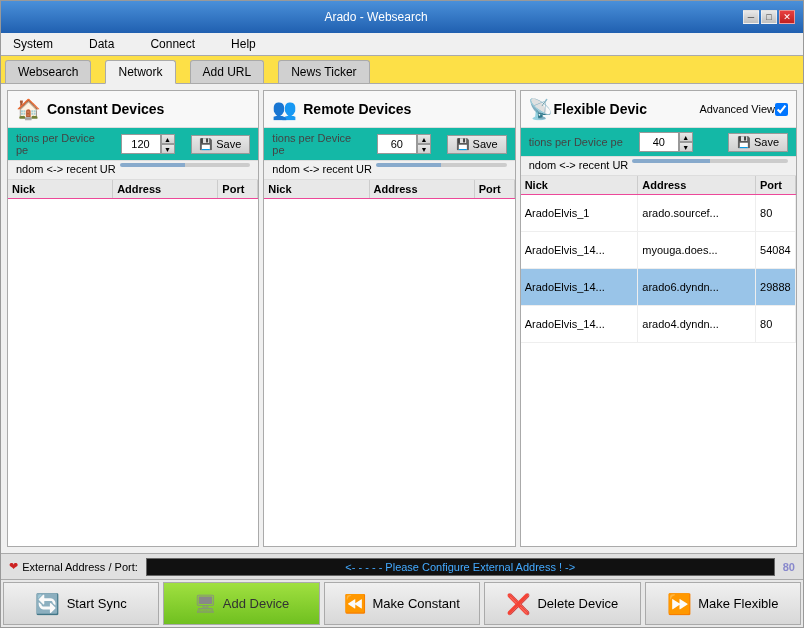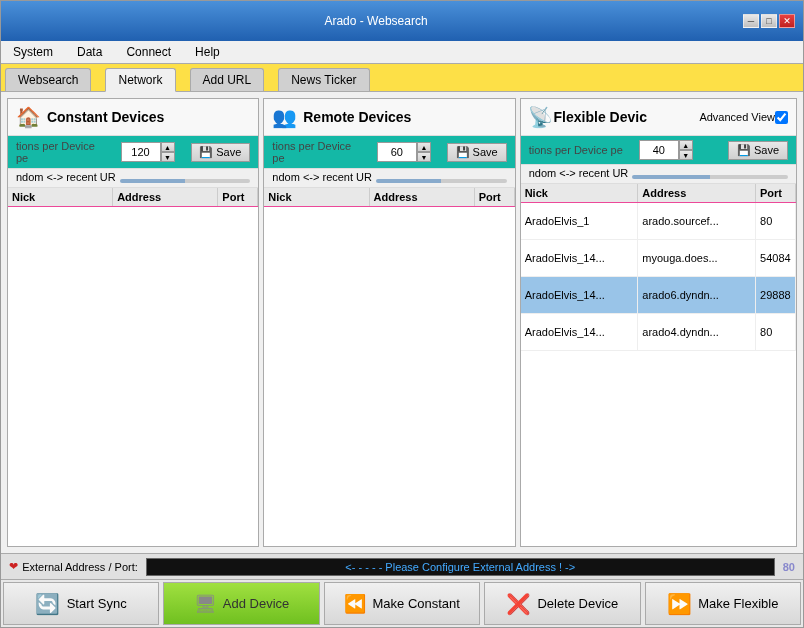--- a/index.html
+++ b/index.html
@@ -21,38 +21,38 @@
     }
     .titlebar {
       background: linear-gradient(to bottom, #4a90d9, #2060b0);
       color: white;
       text-align: center;
       padding: 16px 8px;
       font-size: 12px;
       display: flex;
       align-items: center;
       justify-content: space-between;
-      height: 40px;
+      height: 32px;
     }
     .titlebar-title { flex: 1; text-align: center; }
     .titlebar-controls { display: flex; gap: 2px; }
     .titlebar-btn {
       width: 16px; height: 14px;
       border: 1px solid rgba(255,255,255,0.5);
       background: linear-gradient(to bottom, #e8e8e8, #c0c0c0);
       cursor: pointer;
       display: flex; align-items: center; justify-content: center;
       font-size: 9px; color: #333;
     }
     .titlebar-btn.close { background: linear-gradient(to bottom, #e84040, #c02020); color: white; }
     .menubar {
       background: #f0f0f0;
       border-bottom: 1px solid #aaa;
       padding: 2px 4px;
-      display: flex; gap: 8px;
+      display: flex; gap: 20px;
     }
     .menubar-item {
       padding: 2px 8px;
       cursor: pointer;
       font-size: 12px;
     }
     .tabs {
       display: flex;
       background: #fde047;
       border-bottom: 1px solid #aaa;
@@ -155,21 +155,21 @@
       gap: 3px;
       padding: 2px 8px;
       border: 1px solid #999;
       background: linear-gradient(to bottom, #e8e8e8, #d0d0d0);
       cursor: pointer;
       font-size: 11px;
       margin-left: auto;
     }
     .slider-row {
       display: flex;
-      align-items: flex-end;
+      align-items: flex-start;
       padding: 2px 8px 4px 8px;
       font-size: 11px;
       gap: 4px;
       background: #f0f0f0;
       border-bottom: 1px solid #ddd;
     }
     .slider {
       flex: 1;
       height: 4px;
       background: linear-gradient(to right, #88aacc 50%, #ccc 50%);

